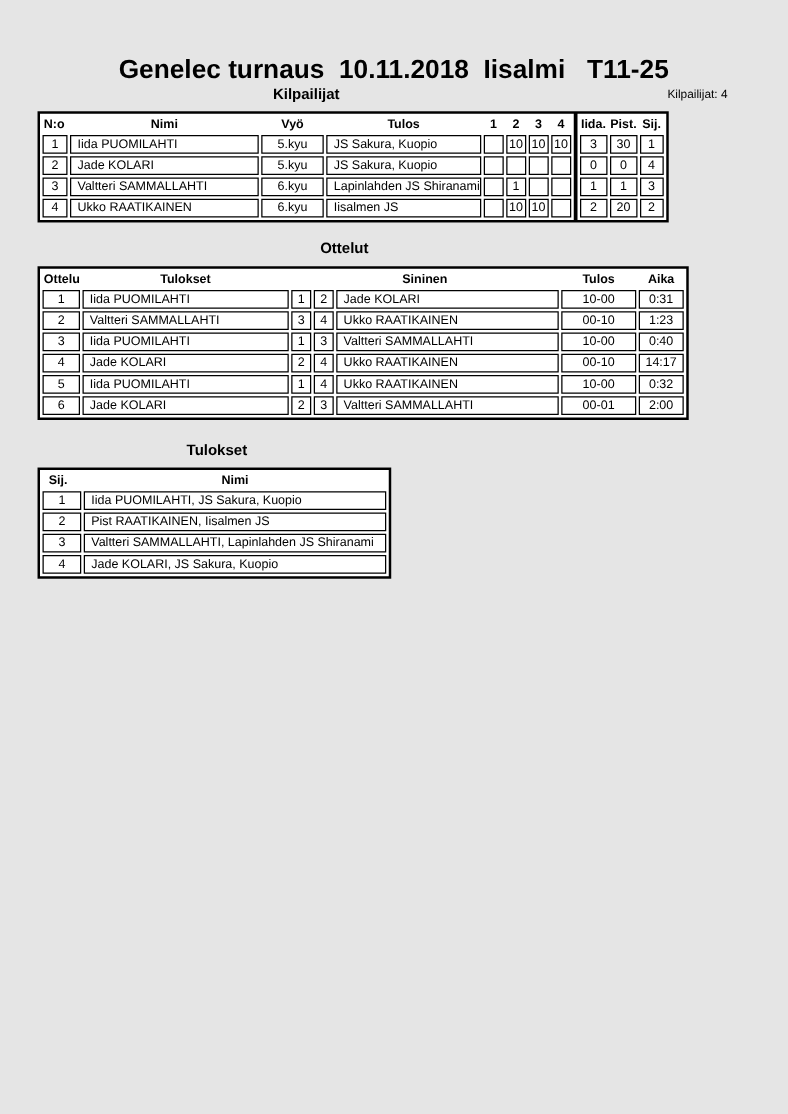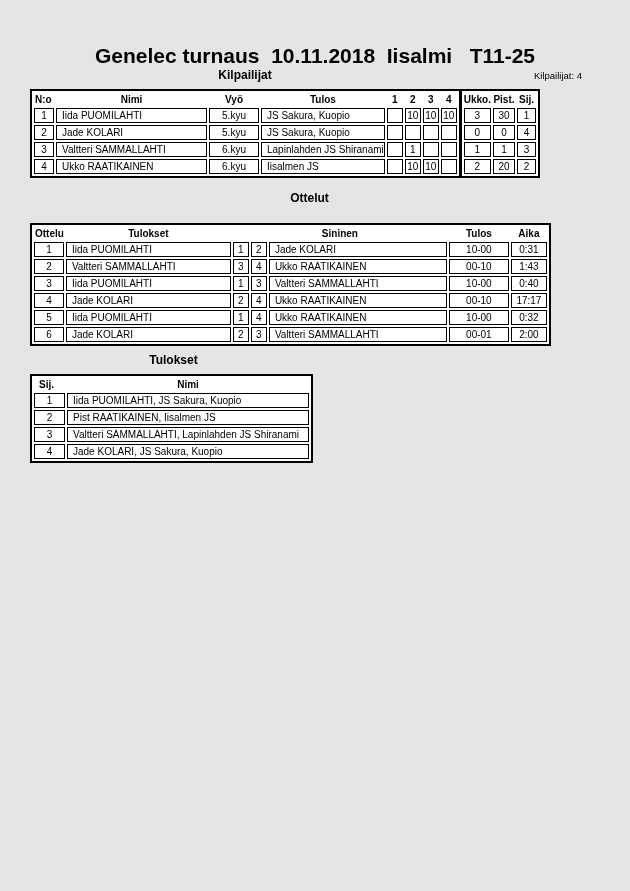--- a/index.html
+++ b/index.html
@@ -20,30 +20,30 @@
     font-weight: bold;
     white-space: pre;
   }
   .sec-heading {
     position: absolute;
     font-size: 12px;
     font-weight: bold;
     text-align: center;
   }
   #kilpailijatHeading { top: 68px; left: 30px; width: 430px; }
-  #ottelutHeading    { top: 191px; left: 46px; width: 527px; }
+  #ottelutHeading    { top: 191px; left: 12px; width: 527px; }
   #tuloksetHeading   { top: 353px; left: 30px; width: 287px; }
   .competitor-count {
     position: absolute;
     top: 70px; right: 48px;
     font-size: 9.5px;
   }
   .tbl-pos { position: absolute; display: flex; align-items: stretch; }
   #table1 { top: 89px;  left: 30px; border-radius: 20px; }
-  #table2 { top: 223px; left: 30px; }
+  #table2 { top: 213px; left: 30px; }
   #table3 { top: 374px; left: 30px; }
   .box  { border: 2px solid #000; background: #fff; }
   .box-a { border-right-width: 1px; }
   .box-b { border-left-width: 2px; }
   table {
     border-collapse: separate;
     border-spacing: 2px;
     table-layout: fixed;
   }
   th, td {
@@ -139,21 +139,21 @@
     </div>
     <div class="box box-b">
       <table>
         <colgroup>
             <col style="width:22px">
             <col style="width:22px">
             <col style="width:19px">
           </colgroup>
         <tbody>
             <tr>
-          <th>Ukko.</th>
+          <th>Iida.</th>
           <th>Pist.</th>
           <th>Sij.</th>
         </tr>
         <tr>
           <td>3</td>
           <td>30</td>
           <td>1</td>
         </tr>
         <tr>
           <td>0</td>
@@ -206,39 +206,39 @@
           <td>10-00</td>
           <td>0:31</td>
         </tr>
         <tr>
           <td>2</td>
           <td class="al">Valtteri SAMMALLAHTI</td>
           <td>3</td>
           <td>4</td>
           <td class="al">Ukko RAATIKAINEN</td>
           <td>00-10</td>
-          <td>1:43</td>
+          <td>1:23</td>
         </tr>
         <tr>
           <td>3</td>
           <td class="al">Iida PUOMILAHTI</td>
           <td>1</td>
           <td>3</td>
           <td class="al">Valtteri SAMMALLAHTI</td>
           <td>10-00</td>
           <td>0:40</td>
         </tr>
         <tr>
           <td>4</td>
           <td class="al">Jade KOLARI</td>
           <td>2</td>
           <td>4</td>
           <td class="al">Ukko RAATIKAINEN</td>
           <td>00-10</td>
-          <td>17:17</td>
+          <td>14:17</td>
         </tr>
         <tr>
           <td>5</td>
           <td class="al">Iida PUOMILAHTI</td>
           <td>1</td>
           <td>4</td>
           <td class="al">Ukko RAATIKAINEN</td>
           <td>10-00</td>
           <td>0:32</td>
         </tr>

